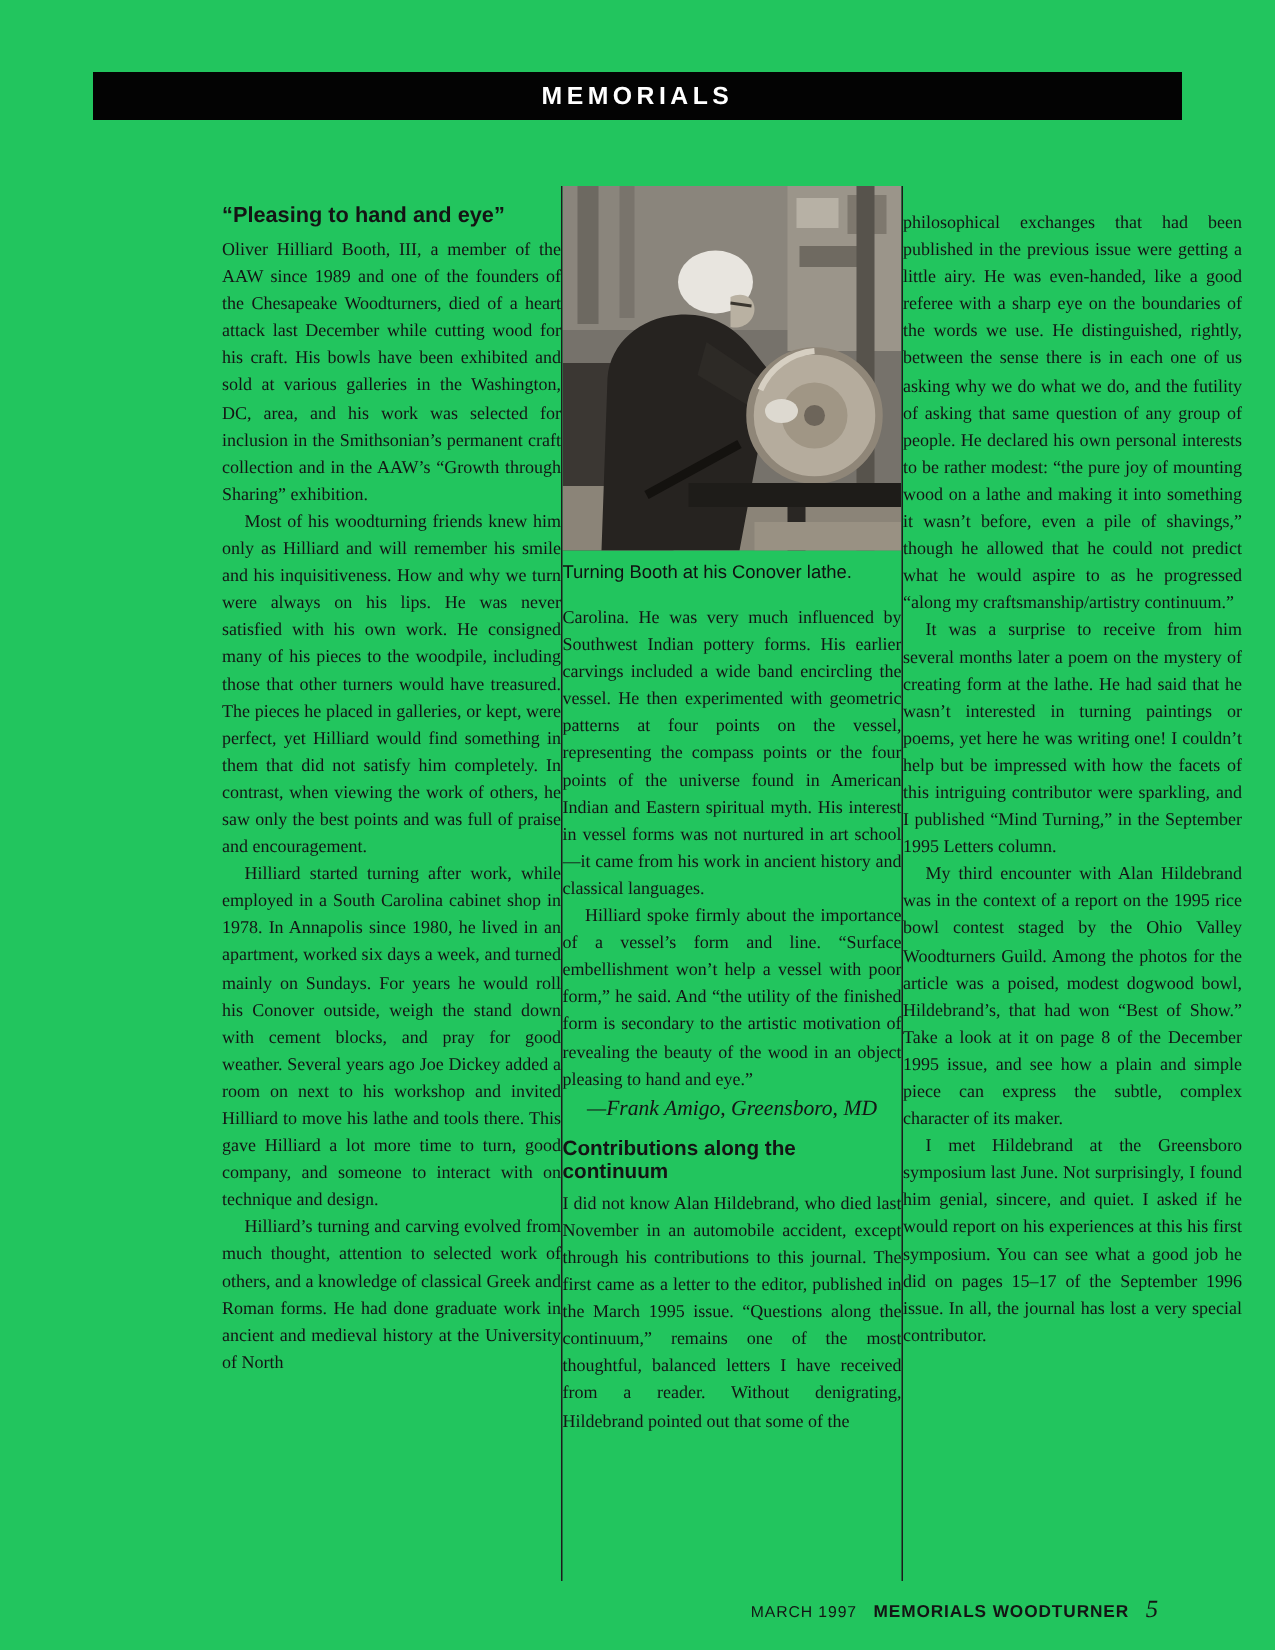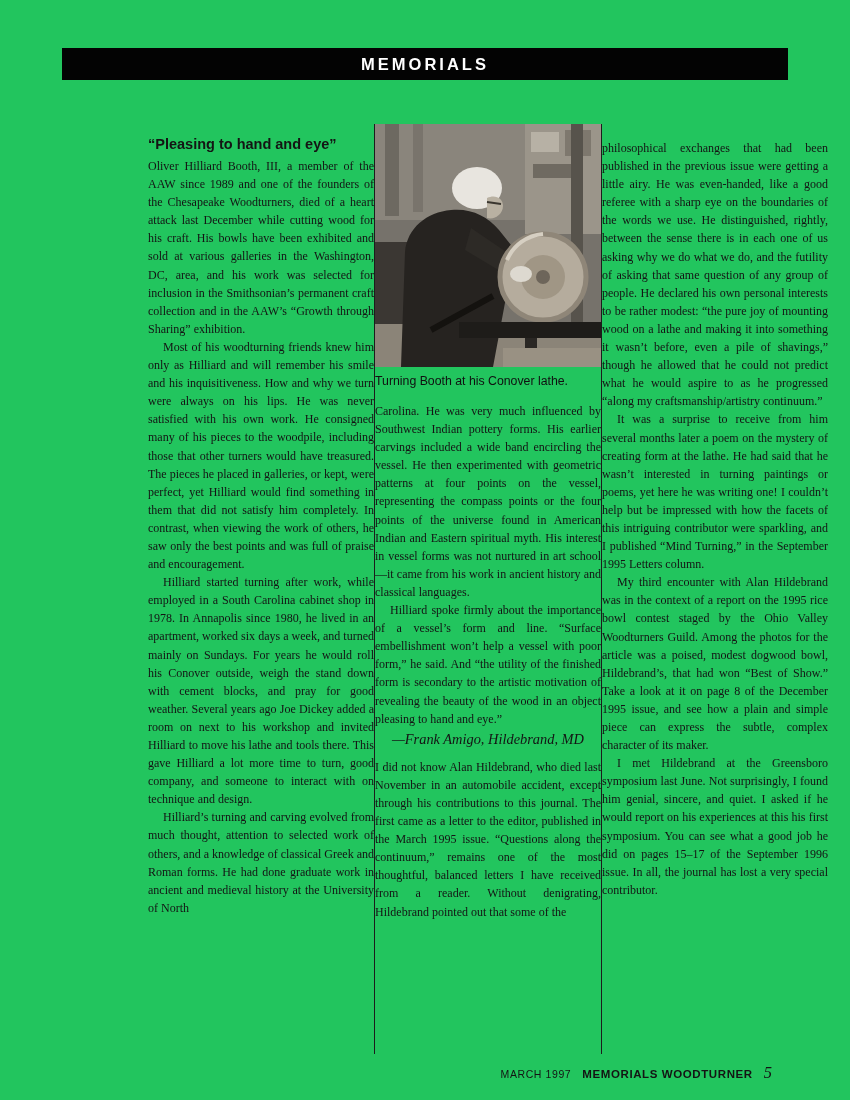--- a/index.html
+++ b/index.html
@@ -117,21 +117,22 @@
           <ellipse cx="146" cy="150" rx="11" ry="8" fill="#ddd9d0"></ellipse>
           <rect x="84" y="198" width="142" height="16" fill="#1e1c19"></rect>
           <rect x="150" y="214" width="12" height="29" fill="#2a2724"></rect>
           <line x1="118" y1="172" x2="56" y2="206" stroke="#14120f" stroke-width="6"></line>
           <rect x="128" y="224" width="98" height="19" fill="#999183"></rect>
         </svg>
         <figcaption class="caption">Turning Booth at his Conover lathe.</figcaption>
       </figure>
       <p class="body">Carolina. He was very much influenced by Southwest Indian pottery forms. His earlier carvings included a wide band encircling the vessel. He then experimented with geometric patterns at four points on the vessel, representing the compass points or the four points of the universe found in American Indian and Eastern spiritual myth. His interest in vessel forms was not nurtured in art school—it came from his work in ancient history and classical languages.</p>
       <p class="body indent">Hilliard spoke firmly about the importance of a vessel’s form and line. “Surface embellishment won’t help a vessel with poor form,” he said. And “the utility of the finished form is secondary to the artistic motivation of revealing the beauty of the wood in an object pleasing to hand and eye.”</p>
-      <p class="byline">—Frank Amigo, Hildebrand, MD</p>
+      <p class="byline">—Frank Amigo, Greensboro, MD</p>
+      <h2 class="art-title section2">Contributions along the continuum</h2>
       <p class="body">I did not know Alan Hildebrand, who died last November in an automobile accident, except through his contributions to this journal. The first came as a letter to the editor, published in the March 1995 issue. “Questions along the continuum,” remains one of the most thoughtful, balanced letters I have received from a reader. Without denigrating, Hildebrand pointed out that some of the</p>
     </div>
 
     <div class="vrule"></div>
 
     <div class="col col-right">
       <p class="body">philosophical exchanges that had been published in the previous issue were getting a little airy. He was even-handed, like a good referee with a sharp eye on the boundaries of the words we use. He distinguished, rightly, between the sense there is in each one of us asking why we do what we do, and the futility of asking that same question of any group of people. He declared his own personal interests to be rather modest: “the pure joy of mounting wood on a lathe and making it into something it wasn’t before, even a pile of shavings,” though he allowed that he could not predict what he would aspire to as he progressed “along my craftsmanship/artistry continuum.”</p>
       <p class="body indent">It was a surprise to receive from him several months later a poem on the mystery of creating form at the lathe. He had said that he wasn’t interested in turning paintings or poems, yet here he was writing one! I couldn’t help but be impressed with how the facets of this intriguing contributor were sparkling, and I published “Mind Turning,” in the September 1995 Letters column.</p>
       <p class="body indent">My third encounter with Alan Hildebrand was in the context of a report on the 1995 rice bowl contest staged by the Ohio Valley Woodturners Guild. Among the photos for the article was a poised, modest dogwood bowl, Hildebrand’s, that had won “Best of Show.” Take a look at it on page 8 of the December 1995 issue, and see how a plain and simple piece can express the subtle, complex character of its maker.</p>
       <p class="body indent spread"><span>I met Hildebrand at the Greensboro symposium last June. Not surprisingly, I found him genial, sincere, and quiet. I asked if he would report on his experiences at this his first symposium. You can see what a good job he did on pages 15–17 of the September 1996 issue. In all, the journal has lost a very special contributor.</span> </p>

